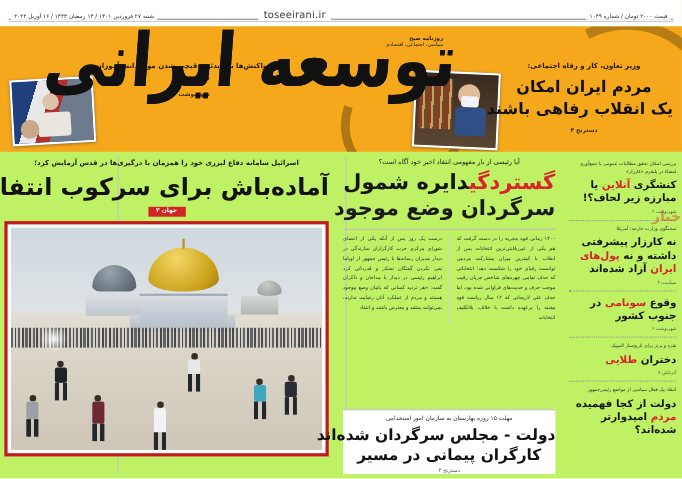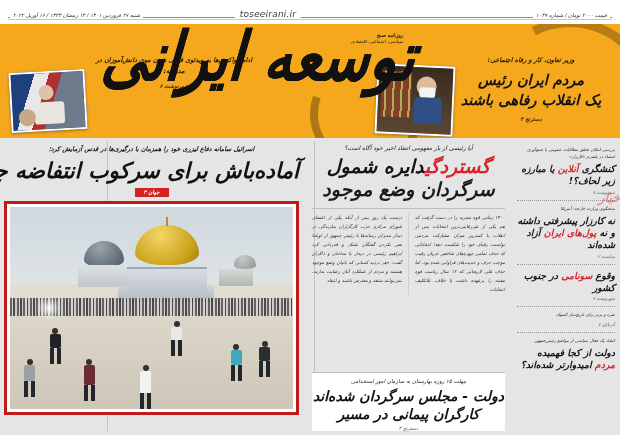--- a/index.html
+++ b/index.html
@@ -2,21 +2,21 @@
 <html lang="fa" dir="rtl"><head>
 <meta charset="utf-8">
 <title>Toseeirani Front Page</title>
 <style>
   html,body{margin:0;padding:0;background:#ffffff;}
   body{
     width:620px;height:435px;overflow:hidden;
     font-family:"DejaVu Sans","Liberation Sans",sans-serif;
     color:#1a1a1a;direction:rtl;position:relative;
   }
-  .page{position:relative;width:620px;height:435px;background:#e5e5e5;overflow:hidden;font-style:italic;}
+  .page{position:relative;width:620px;height:435px;background:#bef264;overflow:hidden;}
 
   
   .topbar{
     position:absolute;top:0;left:0;width:620px;height:24px;
     background:#fff;display:flex;align-items:center;
     box-sizing:border-box;padding:0 8px;
   }
   .topbar .rule{
     position:absolute;left:8px;right:8px;top:17px;height:1px;background:#8a8a8a;
   }
@@ -277,21 +277,21 @@
         <div style="position:absolute;inset:0;background:linear-gradient(#3a2b1f,#5a4632);"></div>
         <div style="position:absolute;left:4%;top:8%;width:40%;height:70%;background:
              repeating-linear-gradient(90deg,#8a3b22 0 3px,#c2a15a 3px 5px,#6d4a2a 5px 8px);"></div>
         <div style="position:absolute;left:52%;top:14%;width:20px;height:20px;border-radius:50%;background:#e0bc9a;"></div>
         <div style="position:absolute;left:49%;top:46%;width:28px;height:26px;background:#2f4f86;border-radius:4px 4px 0 0;"></div>
         <div style="position:absolute;left:55%;top:30%;width:16px;height:10px;border-radius:3px;background:#f2f3f5;"></div>
       </div>
       <div class="txt">
         <p class="kicker">وزیر تعاون، کار و رفاه اجتماعی:</p>
         <p class="tl-title">
-          <span>مردم ایران رئیس</span>
+          <span>مردم ایران امکان</span>
           <span>یک انقلاب رفاهی باشند</span>
         </p>
         <div class="sec">دسترنج ۴</div>
       </div>
     </div>
   </div>
 
   <div class="main">
     <div class="vline a"></div>
     <div class="vline b"></div>
@@ -387,20 +387,21 @@
             <div class="kick">سخنگوی وزارت خارجه: آمریکا</div>
             <div class="t"><span>نه کارزار پیشرفتی داشته </span><span>و نه  </span><span class="r">پول‌های ایران </span><span> آزاد شده‌اند </span></div>
             <div class="sec">سیاست ۲</div>
           </div>
           <div class="side-item">
             <div class="t"><span>وقوع  </span><span class="r">سونامی </span><span>در جنوب کشور </span></div>
             <div class="sec">شهرنوشت ۶</div>
           </div>
           <div class="side-item">
             <div class="kick">نقره و برنز برای تاریخ‌ساز المپیک</div>
+            <div class="t"><span>دختران  </span><span class="r">طلایی </span></div>
             <div class="sec">آذرتایلن ۷</div>
           </div>
           <div class="side-item">
             <div class="kick">انتقاد یک فعال سیاسی از مواضع رئیس‌جمهور</div>
             <div class="t"><span>دولت از کجا فهمیده </span><span class="r">مردم </span><span> امیدوارتر شده‌اند؟ </span></div>
           </div>
         </div>
     </div>
   </div>
 </div>

